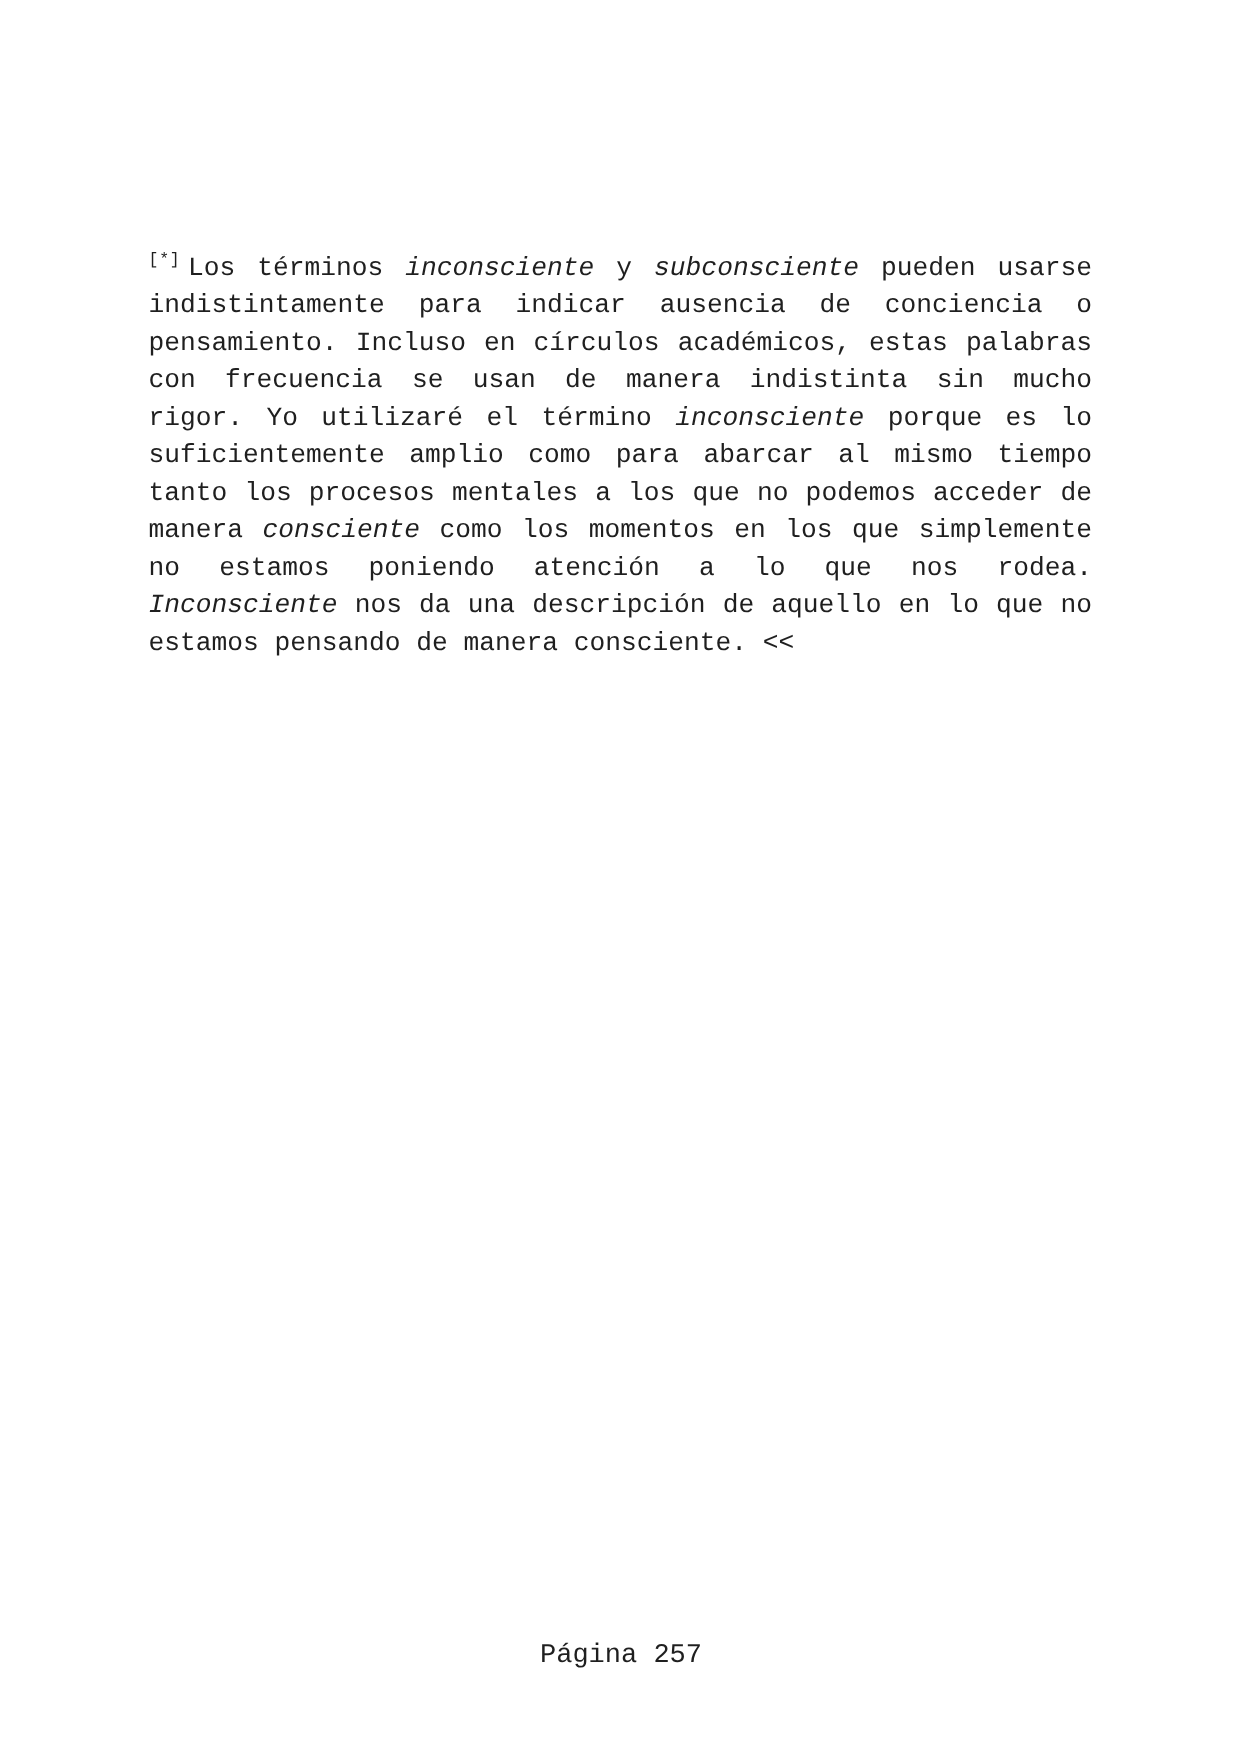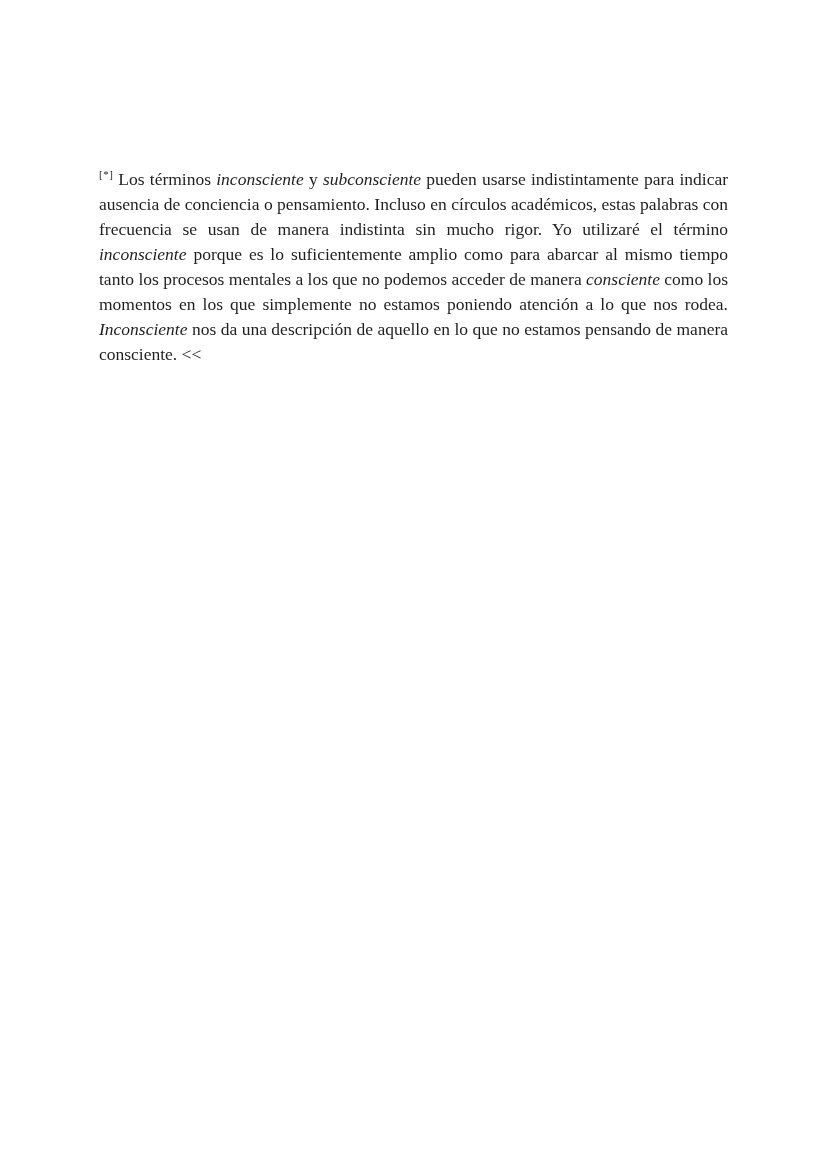--- a/index.html
+++ b/index.html
@@ -6,21 +6,21 @@
     margin: 0;
     padding: 0;
     background: #ffffff;
   }
   .page {
     position: relative;
     width: 828px;
     height: 1171px;
     background: #ffffff;
     overflow: hidden;
-    font-family: Liberation Serif, serif;
+    font-family: Liberation Mono, monospace;
     color: #1f1f1f;
   }
   .footnote {
     position: absolute;
     top: 167px;
     left: 99px;
     width: 629px;
     margin: 0;
     font-size: 17.5px;
     line-height: 25px;
@@ -48,13 +48,14 @@
     line-height: 24px;
     color: #1f1f1f;
   }
 </style>
 </head>
 <body>
 
 <div class="page">
   <p class="footnote"><sup class="marker">[*]</sup><span><span>Los términos </span><em>inconsciente</em><span> y </span><em>subconsciente</em><span> pueden usarse indistintamente para indicar ausencia de conciencia o pensamiento. Incluso en círculos académicos, estas palabras con frecuencia se usan de manera indistinta sin mucho rigor. Yo utilizaré el término </span><em>inconsciente</em><span> porque es lo suficientemente amplio como para abarcar al mismo tiempo tanto los procesos mentales a los que no podemos acceder de manera </span><em>consciente</em><span> como los momentos en los que simplemente no estamos poniendo atención a lo que nos rodea. </span><em>Inconsciente</em><span> nos da una descripción de aquello en lo que no estamos pensando de manera consciente. </span><span>&lt;&lt;</span></span></p>
 
+  <div class="page-footer">Página 257</div>
 </div>
 
 </body></html>

